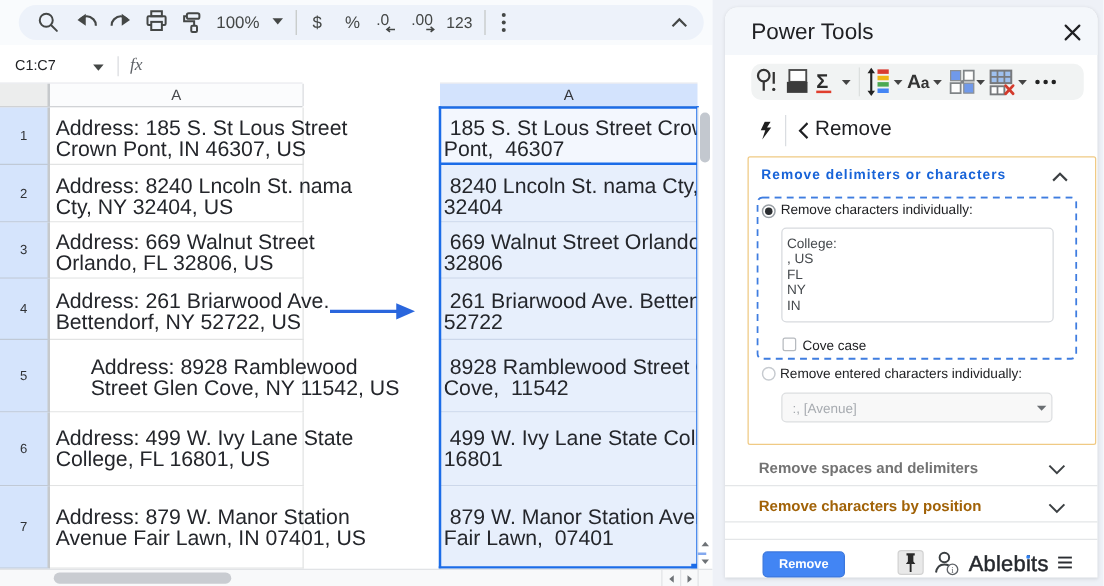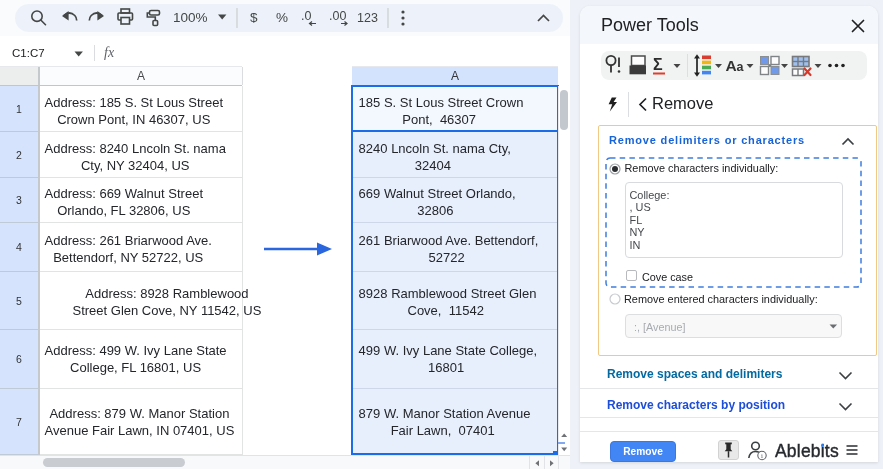--- a/index.html
+++ b/index.html
@@ -1,19 +1,19 @@
 <!DOCTYPE html>
 <html><head>
 <meta charset="utf-8">
 <style>
   html,body{margin:0;padding:0;}
   body{width:883px;height:469px;position:relative;overflow:hidden;
        font-family:"Liberation Sans",sans-serif;background:#fff;}
   .a{position:absolute;}
-  .cell{font-size:13px;line-height:17px;color:#24262b;white-space:pre;text-align:center;}
+  .cell{font-size:17px;line-height:17px;color:#24262b;white-space:pre;}
 </style>
 </head>
 <body>
 
 <div class="a" style="left:0;top:0;width:570px;height:36px;background:#f9fbfd;"></div>
 
 <div class="a" style="left:15px;top:4px;width:548px;height:28px;background:#edf2fa;border-radius:14px;"></div>
 
 <svg class="a" style="left:0;top:0;" width="570" height="36" viewBox="0 0 570 36">
   <g stroke="#444746" stroke-width="1.6" fill="none" stroke-linecap="round">
@@ -267,25 +267,25 @@
 
 <div class="a" style="left:625px;top:314px;width:217px;height:24px;background:#f8f8f8;border:1px solid #dcdee0;border-radius:4px;box-sizing:border-box;"></div>
 <div class="a" style="left:634px;top:320.5px;font-size:10.8px;color:#a7abb0;">:, [Avenue]</div>
 <svg class="a" style="left:829px;top:324px;" width="9" height="5">
     <path d="M0.5 0.6 l3.8 4 l3.8 -4 z" fill="#6a6e72"></path>
   </svg>
 
 <div class="a" style="left:580px;top:388px;width:298px;height:1px;background:#e4e6e8;"></div>
 <div class="a" style="left:580px;top:417px;width:298px;height:1px;background:#e4e6e8;"></div>
 <div class="a" style="left:580px;top:431px;width:298px;height:1px;background:#e4e6e8;"></div>
-<div class="a" style="left:607px;top:367px;font-size:12px;font-weight:bold;color:#0369a1;">Remove spaces and delimiters</div>
+<div class="a" style="left:607px;top:367px;font-size:12px;font-weight:bold;color:#737373;">Remove spaces and delimiters</div>
 <svg class="a" style="left:838px;top:371px;" width="15" height="10" viewBox="0 0 15 10">
   <path d="M1.5 1.5 L7.5 7.5 L13.5 1.5" stroke="#3c4043" stroke-width="1.6" fill="none"></path>
 </svg>
-<div class="a" style="left:607px;top:398px;font-size:12px;font-weight:bold;color:#1d4ed8;">Remove characters by position</div>
+<div class="a" style="left:607px;top:398px;font-size:12px;font-weight:bold;color:#a16207;">Remove characters by position</div>
 <svg class="a" style="left:838px;top:402px;" width="15" height="10" viewBox="0 0 15 10">
   <path d="M1.5 1.5 L7.5 7.5 L13.5 1.5" stroke="#3c4043" stroke-width="1.6" fill="none"></path>
 </svg>
 
 <div class="a" style="left:610px;top:440.5px;width:66px;height:21px;background:#4285f4;border:1px solid #3b77dd;border-radius:4px;box-sizing:border-box;text-align:center;font-size:10.2px;font-weight:bold;color:#fff;line-height:19px;">Remove</div>
 <div class="a" style="left:718px;top:440px;width:21px;height:20px;background:#e9e9e9;border:1px solid #d2d2d2;border-radius:3px;box-sizing:border-box;"></div>
 <svg class="a" style="left:721px;top:442px;" width="15" height="17" viewBox="0 0 15 17">
   <path d="M5.3 1.6 h4.4 v5.6 l1.6 2 h-7.6 l1.6 -2 z" fill="#2a2a2a"></path>
   <line x1="7.5" y1="9.2" x2="7.5" y2="15.5" stroke="#2a2a2a" stroke-width="1.5"></line>
   <line x1="4.2" y1="1.4" x2="10.8" y2="1.4" stroke="#2a2a2a" stroke-width="1.8"></line>

